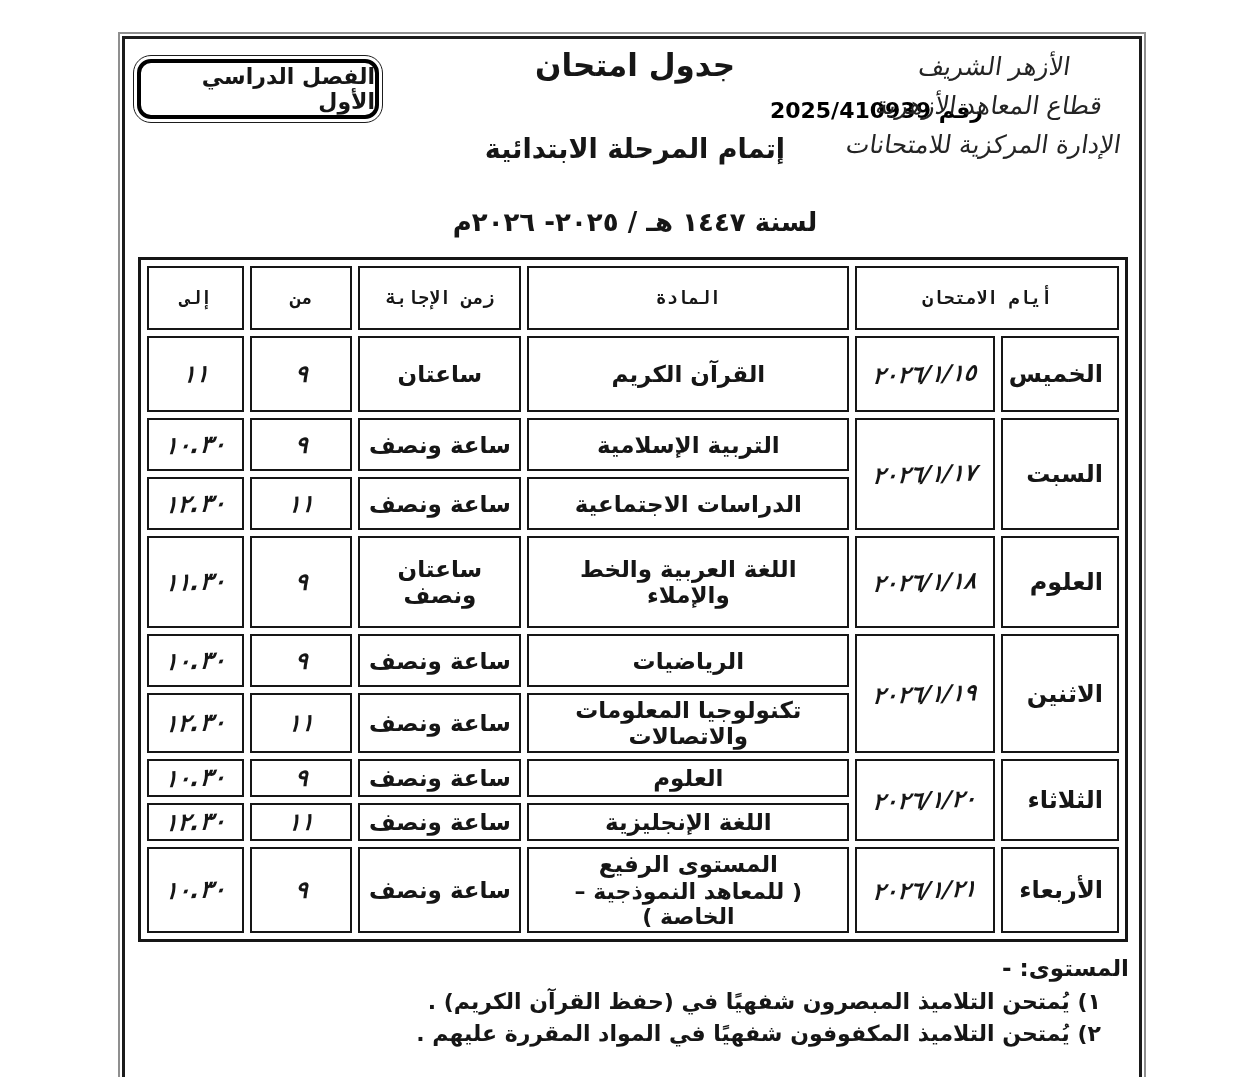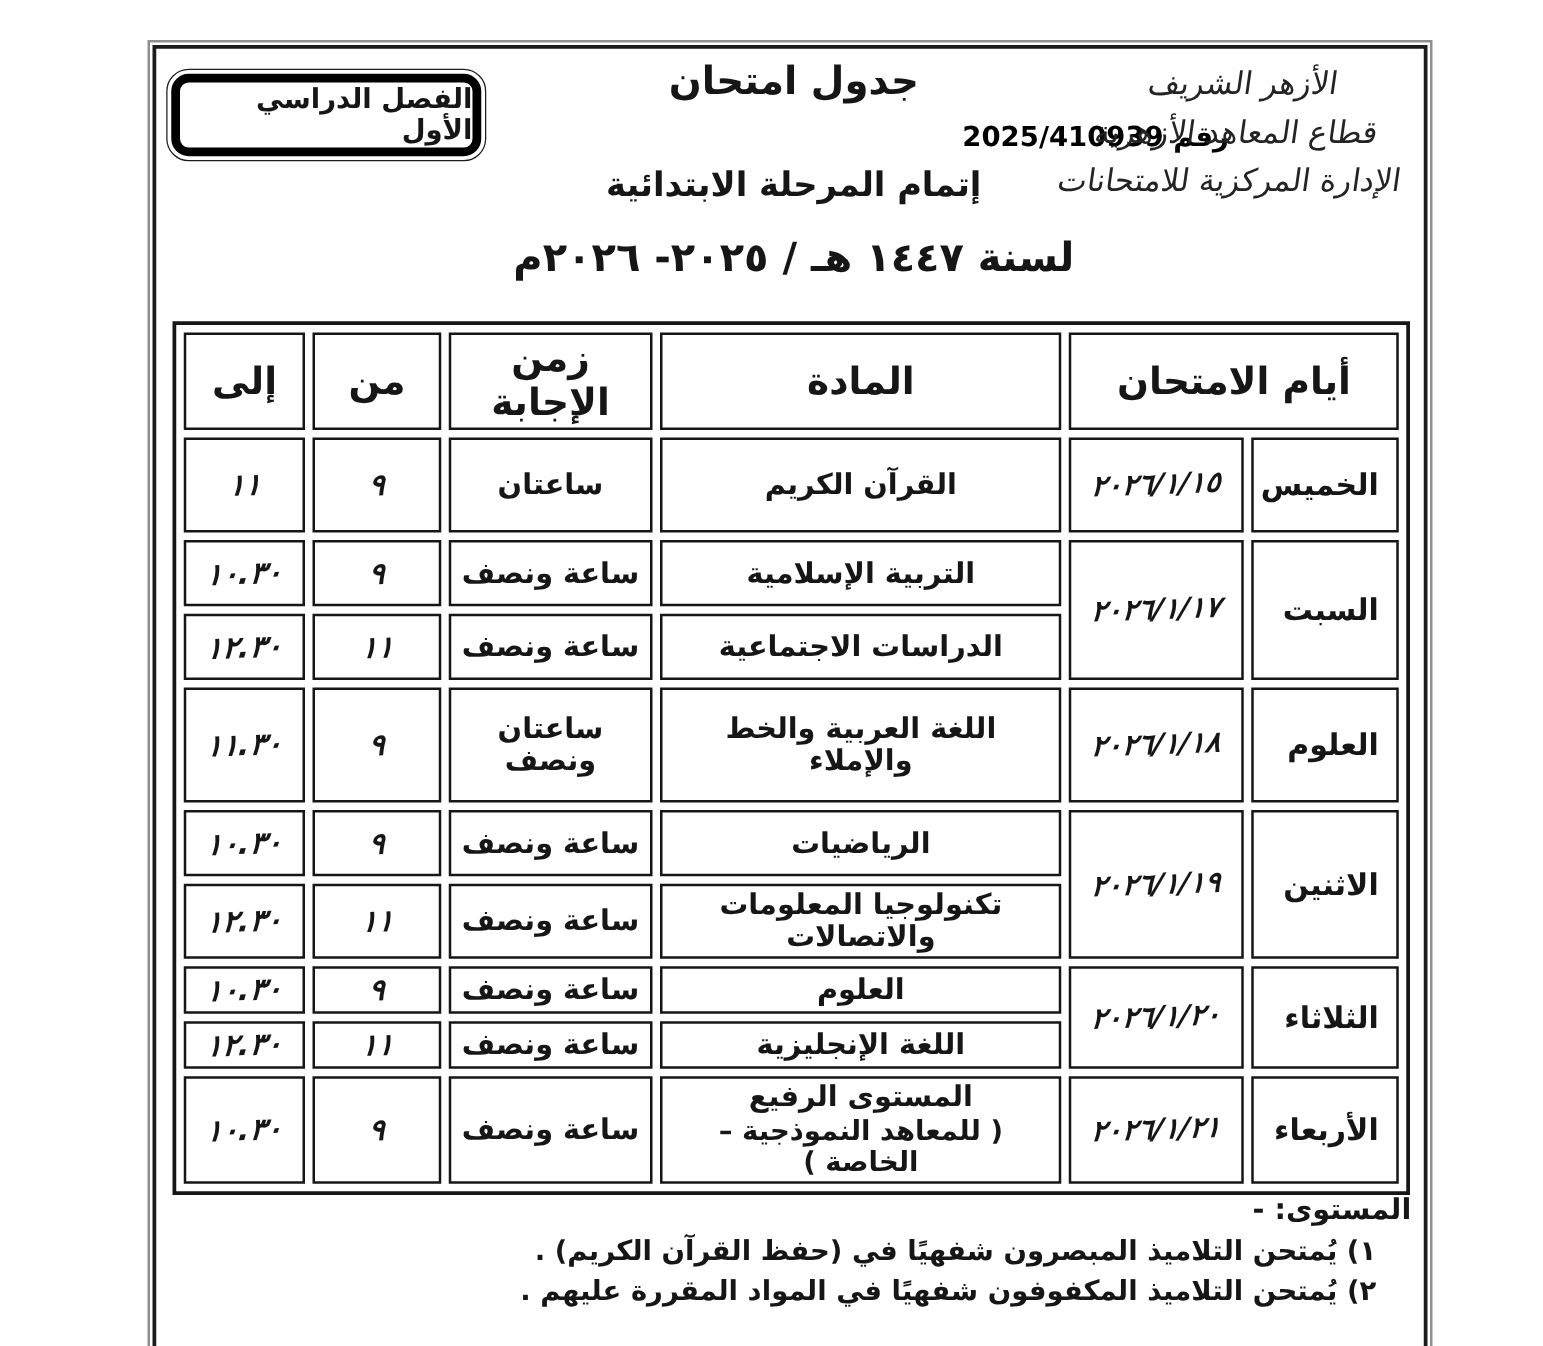--- a/index.html
+++ b/index.html
@@ -19,21 +19,21 @@
     box-sizing: border-box;
     border: 3.5px solid #1b1b1b;
     box-shadow: 0 0 0 2px #ffffff, 0 0 0 4px #8f8f8f;
     background: #ffffff;
   }
 
   
   .sem-box {
     position: absolute; left: 12px; top: 20px;
     width: 234px; height: 52px;
-    border: 7px solid #000000;
+    border: 4px solid #000000;
     border-radius: 14px;
     outline: 1.5px solid #1d1d1d;
     outline-offset: 3px;
     display: flex; align-items: center; justify-content: flex-end;
     font-size: 22px; font-weight: 700;
     direction: rtl;
   }
 
   
   .ref {
@@ -55,41 +55,41 @@
     transform: skewX(-8deg);
   }
 
   
   .doc-title, .doc-subtitle, .doc-year {
     position: absolute; left: 160px; width: 700px;
     text-align: center; direction: rtl; font-weight: 700;
   }
   .doc-title    { top: 8px;  font-size: 31px; }
   .doc-subtitle { top: 94px;  font-size: 27px; }
-  .doc-year     { top: 148px; font-size: 32px; }
+  .doc-year     { top: 168px; font-size: 26px; }
 
   
   .exam-table {
     position: absolute; left: 13px; top: 218px;
     width: 990px;
     direction: rtl;
     border-collapse: separate;
     border-spacing: 6px;
     border: 3.5px solid #161616;
     background: #ffffff;
   }
   .exam-table th, .exam-table td {
     border: 2.5px solid #161616;
     background: #ffffff;
     font-weight: 700;
     text-align: center;
     vertical-align: middle;
     padding: 2px 6px;
   }
-  .exam-table th { font-size: 30px; }
+  .exam-table th { font-size: 18px; font-family: Liberation Mono, monospace; }
   td.day  { text-align: right; padding-right: 14px; font-size: 24px; }
   td.date { font-size: 23px; }
   td.subj { font-size: 23px; }
   td.dur  { font-size: 23px; margin-left: 47px; }
   td.num  { font-size: 24px; }
   .subj-note { font-size: 22px; margin-top: 2px; }
 
   
   .hand { display: inline-block; font-style: italic; transform: skewX(-7deg) rotate(-2deg); }
 

